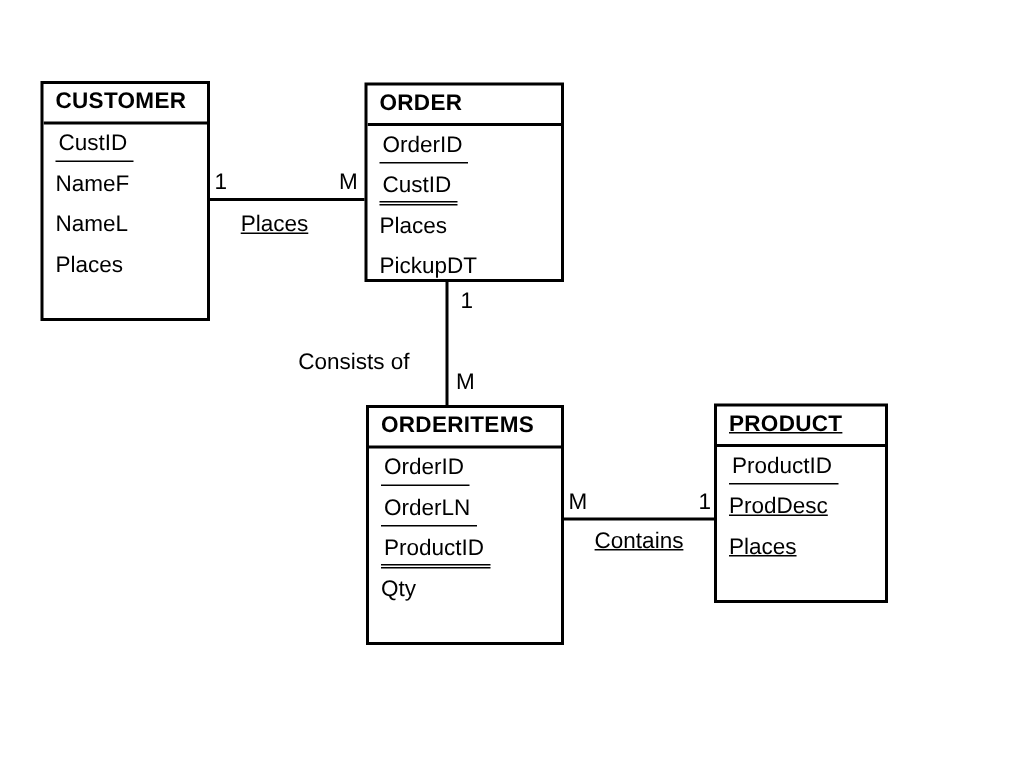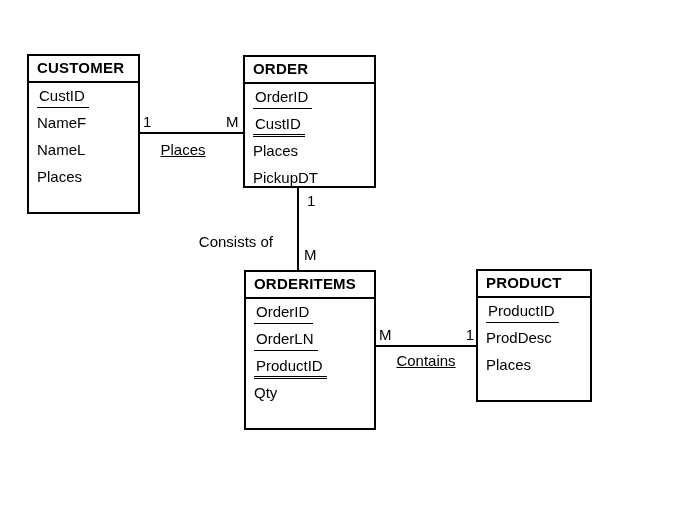--- a/index.html
+++ b/index.html
@@ -107,21 +107,21 @@
       <span class="u1">OrderLN</span>
     </div>
     <div class="attr">
       <span class="u2">ProductID</span>
     </div>
     <div class="attr">
       <span>Qty</span>
     </div>
   </div>
 
-  <div class="entity" style="left:476px; top:269px; width:116px; height:133px;">
+  <div class="entity" style="left:476px; top:269px; width:116px; height:133px;text-decoration:underline;">
     <div class="entity-header">PRODUCT</div>
     <div class="attr">
       <span class="u1">ProductID</span>
     </div>
     <div class="attr">
       <span>ProdDesc</span>
     </div>
     <div class="attr">
       <span>Places</span>
     </div>

